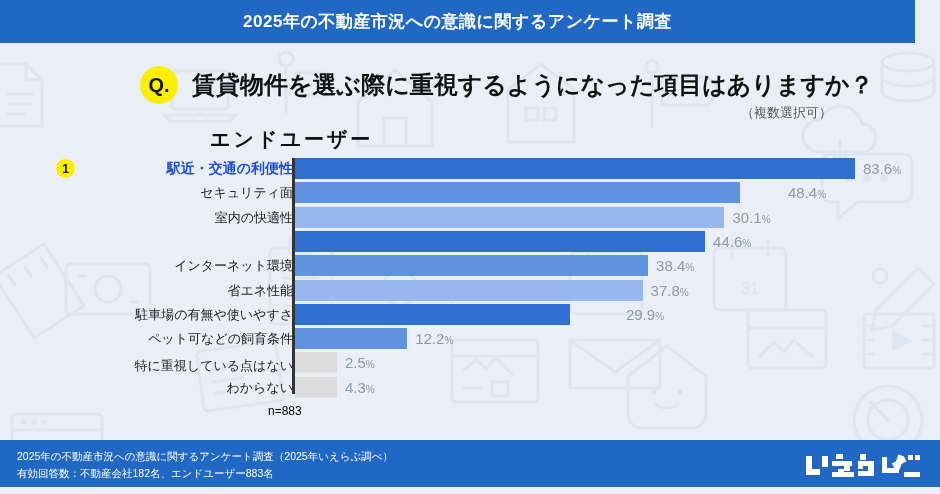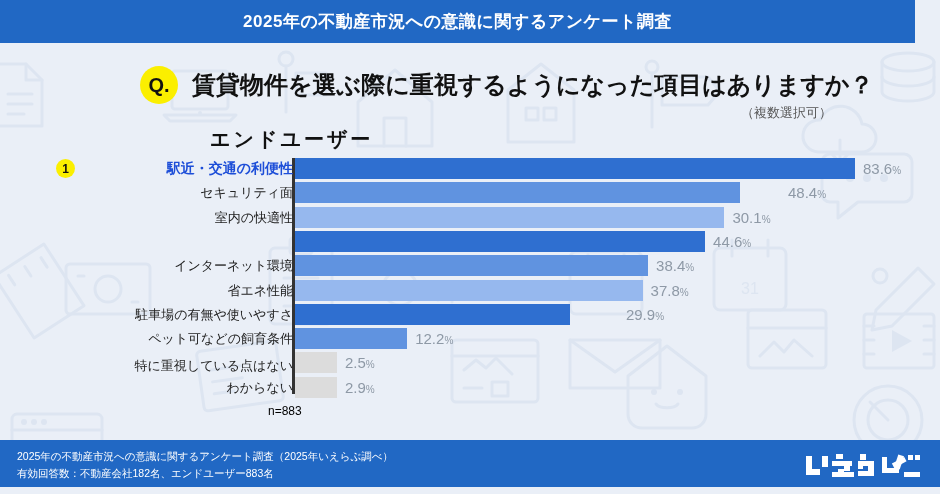--- a/index.html
+++ b/index.html
@@ -291,21 +291,21 @@
       <div class="bar" style="top: 146px; width: 274.943px; background: rgb(47, 111, 208);"></div>
       <div class="val" style="top: 146px; left: 577.943px; margin-left: 48px;"><span>29.9</span><span class="pc">%</span></div>
       <div class="row-label" style="top: 170px;">ペット可などの飼育条件</div>
       <div class="bar" style="top: 170px; width: 112.184px; background: rgb(96, 147, 224);"></div>
       <div class="val" style="top: 170px; left: 415.184px;"><span>12.2</span><span class="pc">%</span></div>
       <div class="row-label" style="top: 185px; margin-top: 12px;">特に重視している点はない</div>
       <div class="bar" style="top: 194px; width: 42px; background: rgb(220, 220, 220);"></div>
       <div class="val" style="top: 194px; left: 345px;"><span>2.5</span><span class="pc">%</span></div>
       <div class="row-label" style="top: 219px;">わからない</div>
       <div class="bar" style="top: 219px; width: 42px; background: rgb(220, 220, 220);"></div>
-      <div class="val" style="top: 219px; left: 345px;"><span>2.9</span><span class="pc">%</span></div>
+      <div class="val" style="top: 219px; left: 345px;"><span>4.3</span><span class="pc">%</span></div>
     </div>
 
   <div class="nnote">n=883</div>
 
   <div class="bar-bottom">
     <div class="foot-lines">
       <div class="foot-line">2025年の不動産市況への意識に関するアンケート調査（2025年いえらぶ調べ）</div>
       <div class="foot-line">有効回答数：不動産会社182名、エンドユーザー883名</div>
     </div>
     <div class="logo">

